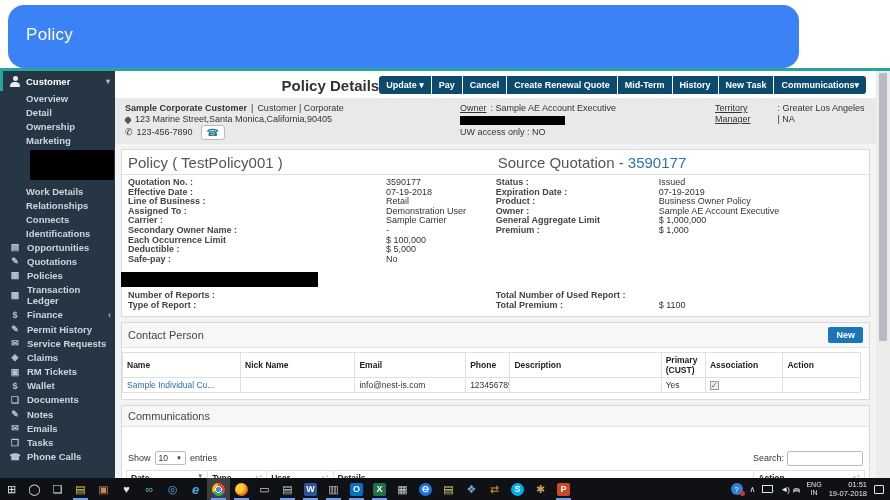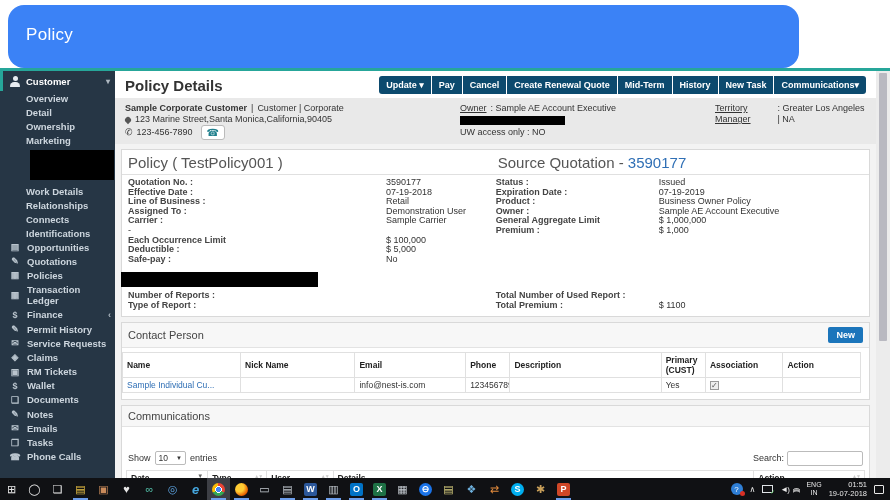--- a/index.html
+++ b/index.html
@@ -28,21 +28,21 @@
     border-radius:5px 5px 1px 1px; background:#e7ecf0; }
   .side-sub { padding:1.5px 0 1.5px 26px; cursor:pointer; }
   .side-block { width:84px; height:30px; background:#000; margin:3px 0 4px 30px; }
   .side-item { display:flex; align-items:center; gap:6px; padding:1.6px 4px 1.6px 9px; cursor:pointer; }
   .si-ic { width:12px; text-align:center; font-size:9px; color:#b9c4cd; flex:0 0 12px; }
   .side-item .chev-l { margin-left:auto; font-size:9px; color:#aeb9c2; }
 
   
   .content { flex:1 1 auto; background:#f3f3f3; padding:0 6px; overflow:hidden; position:relative; }
   .content-top { background:#fff; margin:0 -6px; padding:5px 10px 4px 10px;
-    display:flex; justify-content:space-between; align-items:flex-start; }
+    display:flex; justify-content:flex-end; align-items:flex-start; }
   .page-title { font-size:15px; font-weight:600; color:#333; padding-top:1px; }
   .btn-row { display:flex; gap:1px; }
   .btn-row .tbtn { background:#0c4a6e; color:#fff; font-size:9px; font-weight:bold;
     padding:4px 7px; border:none; cursor:pointer; white-space:nowrap; }
   .btn-row .tbtn:first-child { border-radius:3px 0 0 3px; }
   .btn-row .tbtn:last-child  { border-radius:0 3px 3px 0; }
 
   
   .cust-bar { background:#e9e9e9; margin:0 -6px; padding:5px 10px 4px 10px;
     display:flex; font-size:9px; color:#333; }
@@ -303,20 +303,21 @@
             </div>
           <div class="frow">
               <span class="fl">Assigned To :</span>
               <span class="fv">Demonstration User</span>
             </div>
           <div class="frow">
               <span class="fl">Carrier :</span>
               <span class="fv">Sample Carrier</span>
             </div>
           <div class="frow">
+              <span class="fl">Secondary Owner Name :</span>
               <span class="fv">-</span>
             </div>
           <div class="frow">
               <span class="fl">Each Occurrence Limit</span>
               <span class="fv">$ 100,000</span>
             </div>
           <div class="frow">
               <span class="fl">Deductible :</span>
               <span class="fv">$ 5,000</span>
             </div>

